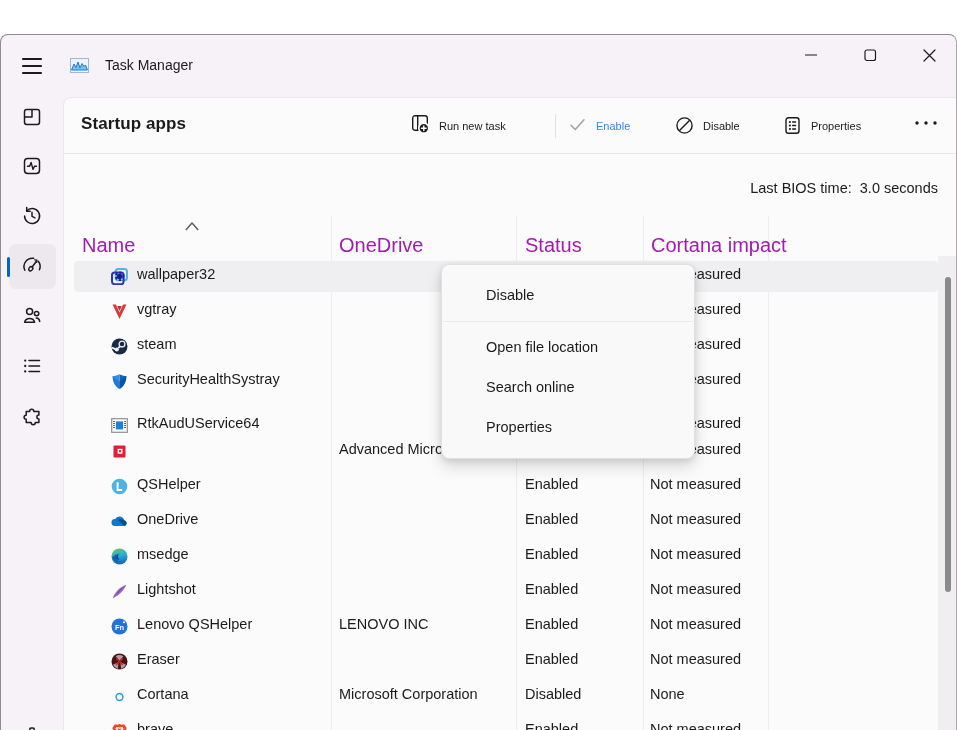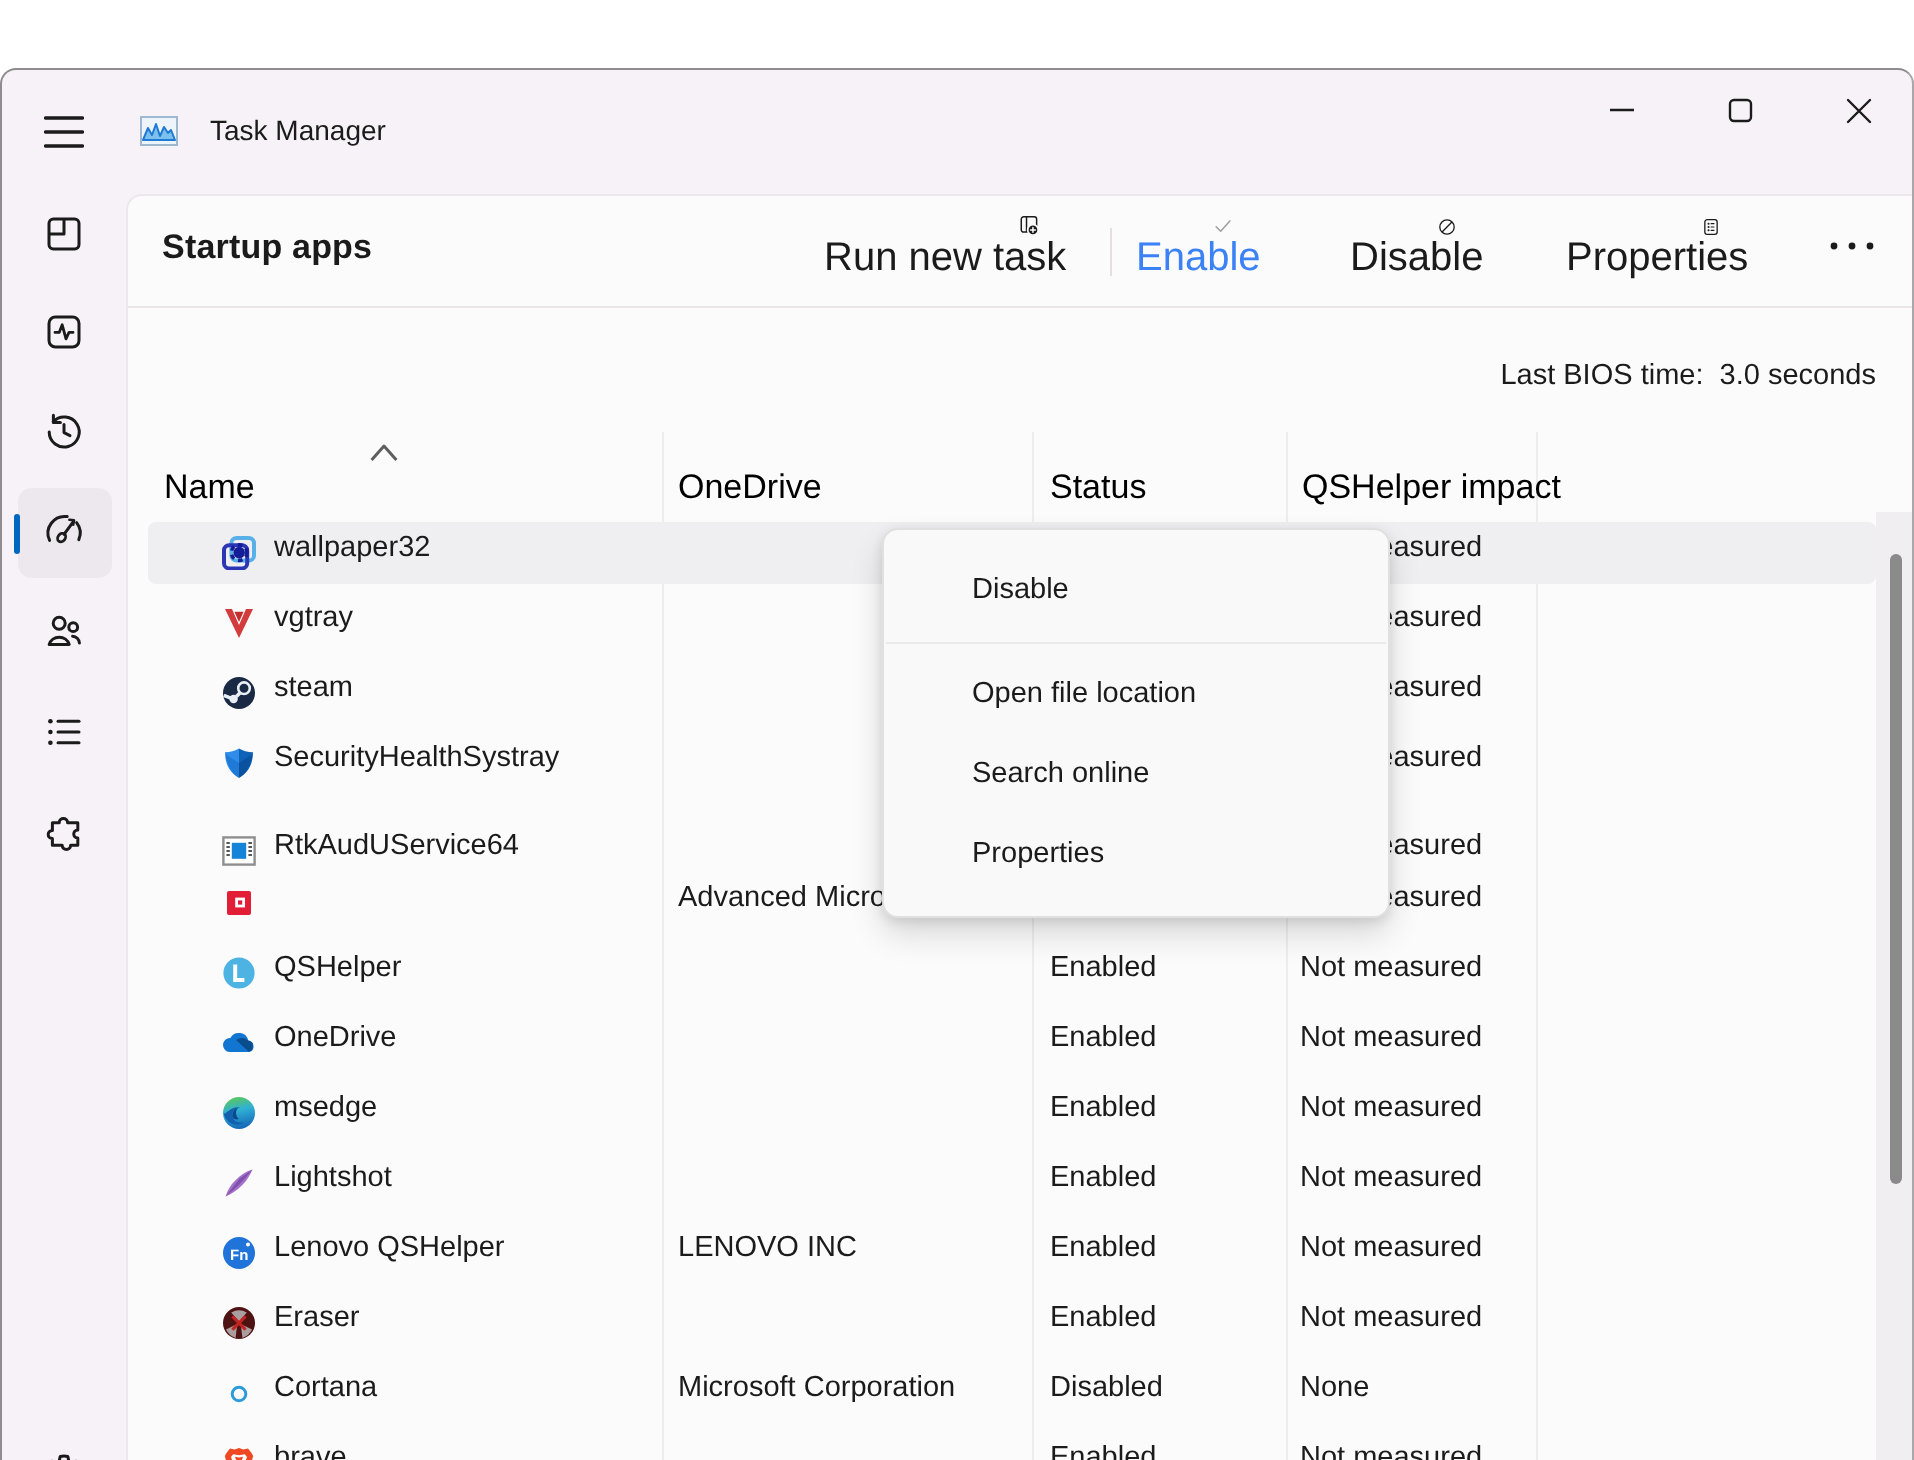--- a/index.html
+++ b/index.html
@@ -14,29 +14,29 @@
   
   .titletext { position:absolute; left:104px; top:22px; font-size:14px; color:#1b1b1b; }
   
   .content {
     position:absolute; left:62px; top:62px; right:0; bottom:0;
     background:#fcfbfc; border-top-left-radius:8px;
     border-top:1px solid #ece7ec; border-left:1px solid #ece7ec;
   }
   .toolbar-divider { position:absolute; left:0; top:55px; right:0; height:1px; background:#e9e5e9; }
   .h1 { position:absolute; left:17px; top:16px; font-size:17px; font-weight:700; color:#1b1b1b; letter-spacing:0.1px; }
-  .tbtn { position:absolute; top:13px; height:30px; display:flex; align-items:flex-end; font-size:20px; color:#1b1b1b;flex-direction:column; }
+  .tbtn { position:absolute; top:13px; height:30px; display:flex; align-items:center; font-size:11px; color:#1b1b1b; }
   .tbtn svg { margin-right:9px; }
   .tbtn.disabled { color:#3b82f6; }
   .tbar-sep { position:absolute; left:491px; top:16px; width:1px; height:24px; background:#e2dee2; }
   
   .bios { position:absolute; right:18px; top:82px; font-size:14.5px; color:#1b1b1b; }
   
   .colsep { position:absolute; top:118px; bottom:0; width:1px; background:#ededed; }
-  .hdr { position:absolute; top:136px; font-size:17px; color:#000000; }
+  .hdr { position:absolute; top:136px; font-size:20px; color:#a21caf; }
   .row { position:absolute; left:10px; width:864px; height:35px; }
   .row .nm { position:absolute; left:63px; top:7px; font-size:14.5px; color:#1b1b1b; }
   .row .pub { position:absolute; left:265px; top:7px; font-size:14.5px; color:#1b1b1b; }
   .row .st { position:absolute; left:451px; top:7px; font-size:14.5px; color:#1b1b1b; }
   .row .si { position:absolute; left:576px; top:7px; font-size:14.5px; color:#1b1b1b; }
   .row .ic { position:absolute; left:37px; top:9px; width:17px; height:17px; }
   .hl::before { content:""; position:absolute; left:0; right:0; top:2px; bottom:2px; background:#efeef0; border-radius:4px; }
   
   .menu {
     position:absolute; left:440px; top:229px; width:254px; height:195px;
@@ -198,21 +198,21 @@
     <div class="colsep" style="left:452px"></div>
     <div class="colsep" style="left:579px"></div>
     <div class="colsep" style="left:704px"></div>
 
     <div class="hdr" style="left:18px">Name</div>
     <svg class="abs" style="left:120px;top:123px" width="16" height="11" viewBox="0 0 16 11">
       <path d="M1.8 9 L8 2 L14.2 9" fill="none" stroke="#5f5f5f" stroke-width="1.5" stroke-linejoin="round"></path>
     </svg>
     <div class="hdr" style="left:275px">OneDrive</div>
     <div class="hdr" style="left:461px">Status</div>
-    <div class="hdr" style="left:587px">QSHelper impact</div>
+    <div class="hdr" style="left:587px">Cortana impact</div>
 
     <div id="rows">
         <div class="row hl" style="top:161px">
           <span class="ic"><svg width="17" height="17" viewBox="0 0 17 17">
               <rect x="4.7" y="1" width="11.3" height="11.3" rx="2.6" fill="none" stroke="#58b0e8" stroke-width="2"></rect>
               <rect x="1" y="4.6" width="11.6" height="11.6" rx="2.6" fill="none" stroke="#2b36b5" stroke-width="2"></rect>
               <circle cx="8.6" cy="8.3" r="2.9" fill="#141e96"></circle>
               <circle cx="8.6" cy="8.3" r="3.9" fill="none" stroke="#141e96" stroke-width="1.8" stroke-dasharray="2.3 2.1"></circle>
             </svg></span>
           <span class="nm">wallpaper32</span>

